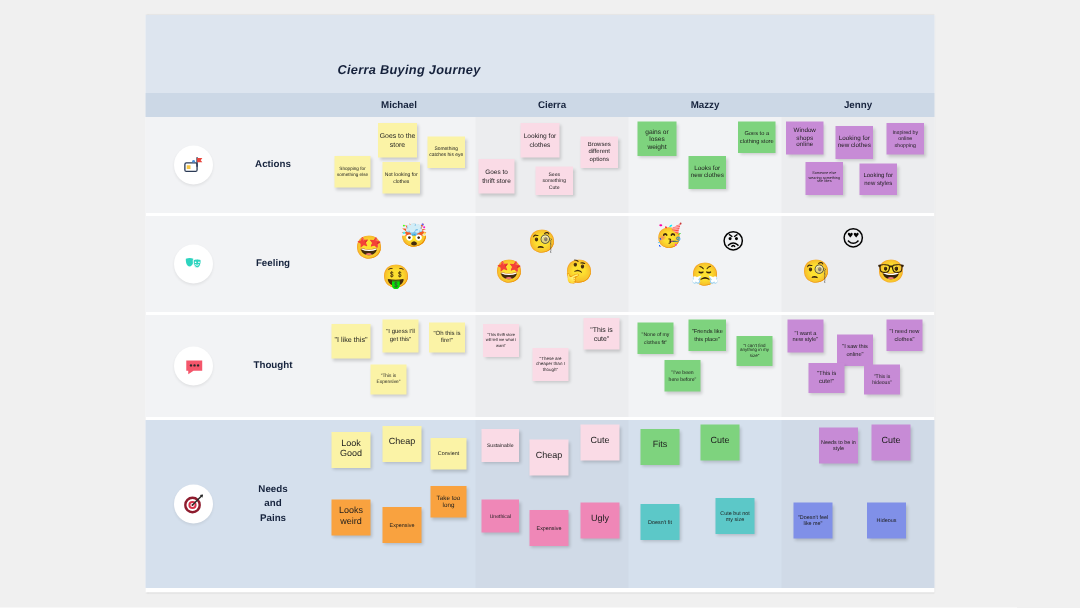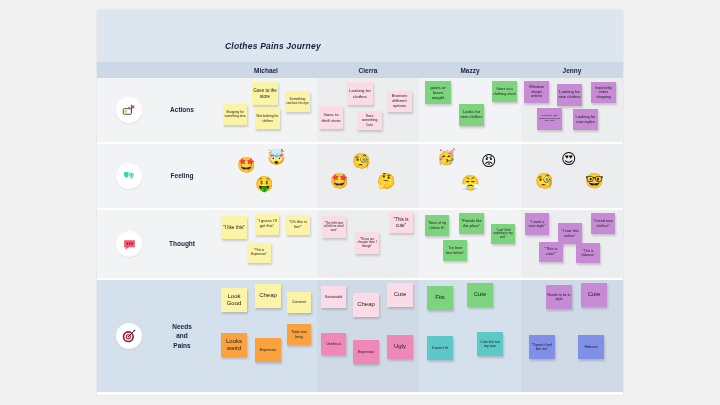--- a/index.html
+++ b/index.html
@@ -81,21 +81,21 @@
   }
   
   .ico-svg{display:block;}
 </style>
 </head>
 <body>
 
 <div id="board">
 
   <div id="title-band">
-    <div id="board-title">Clothes Pains Journey</div>
+    <div id="board-title">Cierra Buying Journey</div>
   </div>
 
   <div id="persona-header">
       <div class="persona-cell" style="left: 118px; width: 102px;">Michael</div>
       <div class="persona-cell" style="left: 220px; width: 102px;">Cierra</div>
       <div class="persona-cell" style="left: 322px; width: 102px;">Mazzy</div>
       <div class="persona-cell" style="left: 424px; width: 102px;">Jenny</div>
     </div>
 
   <div class="row row-actions">

